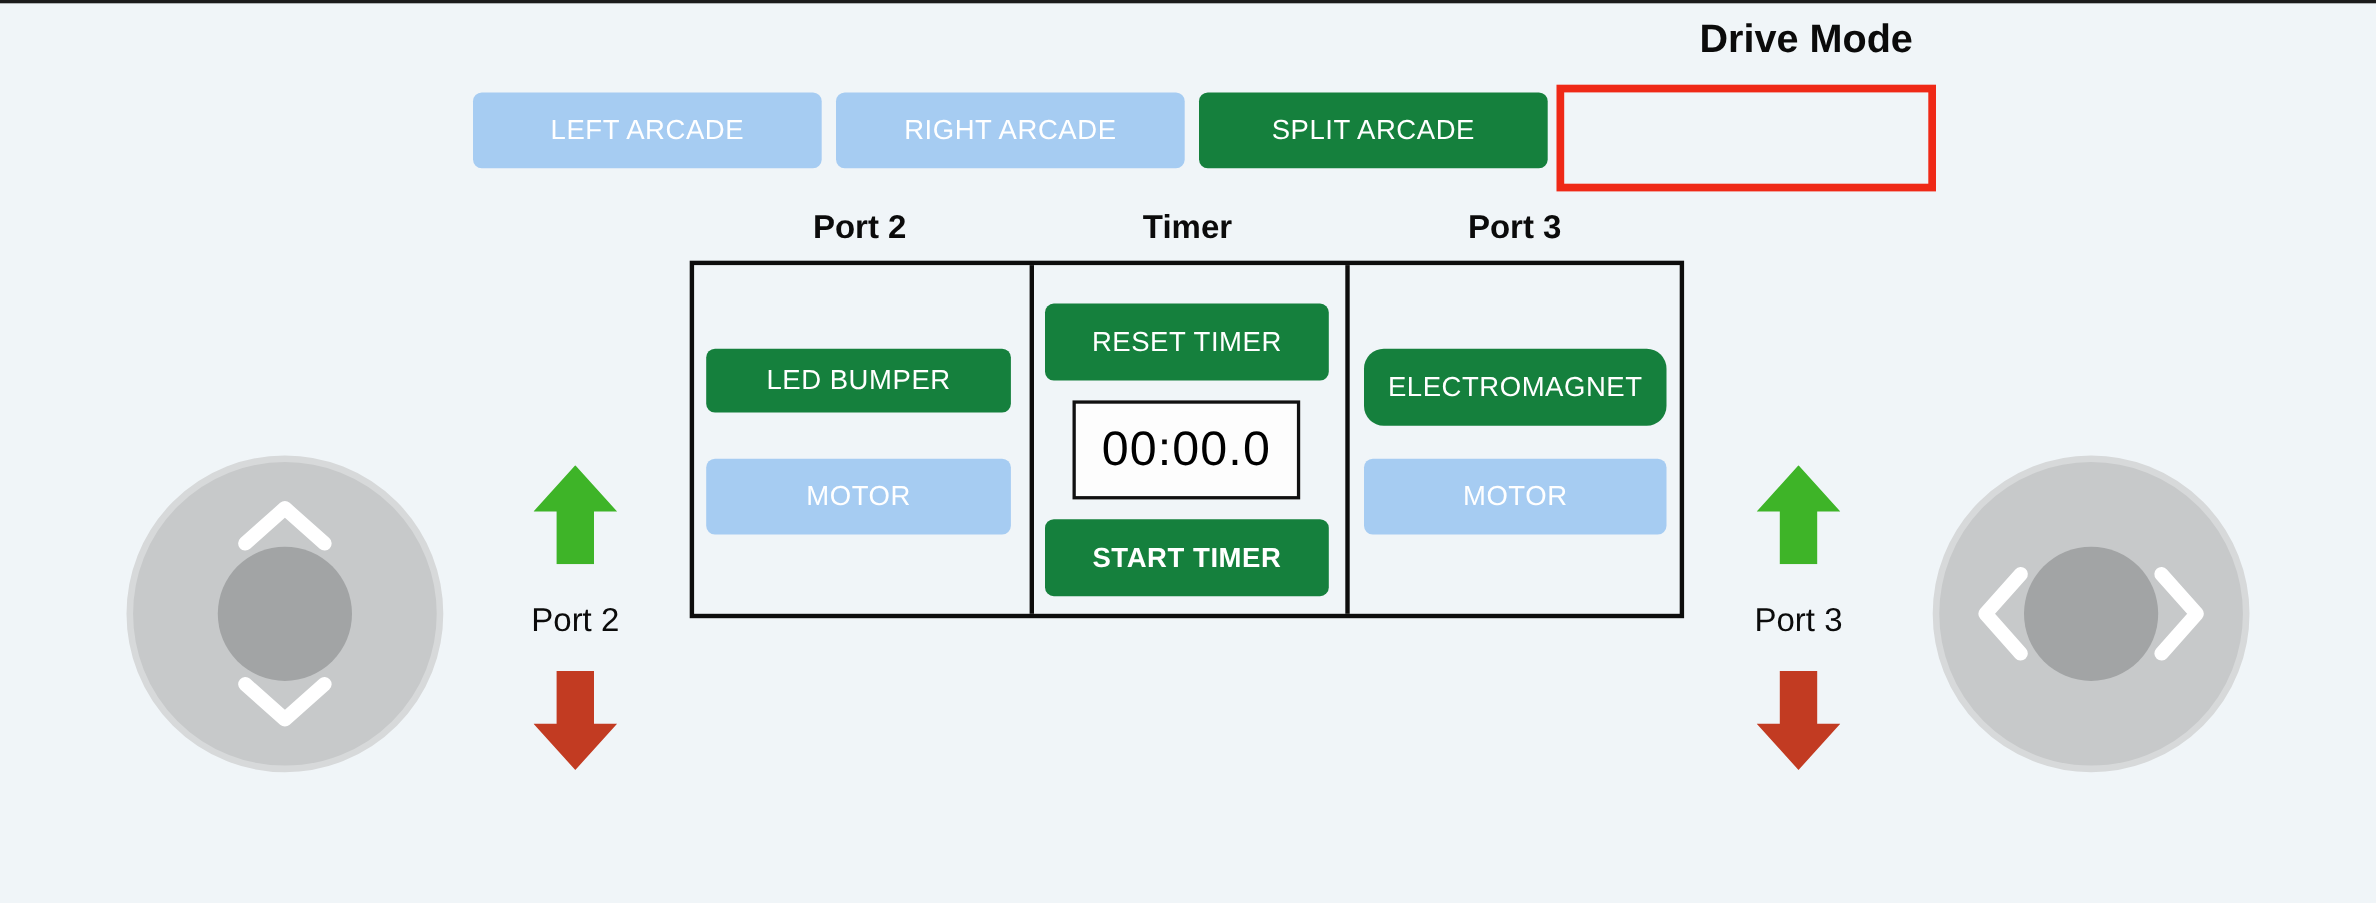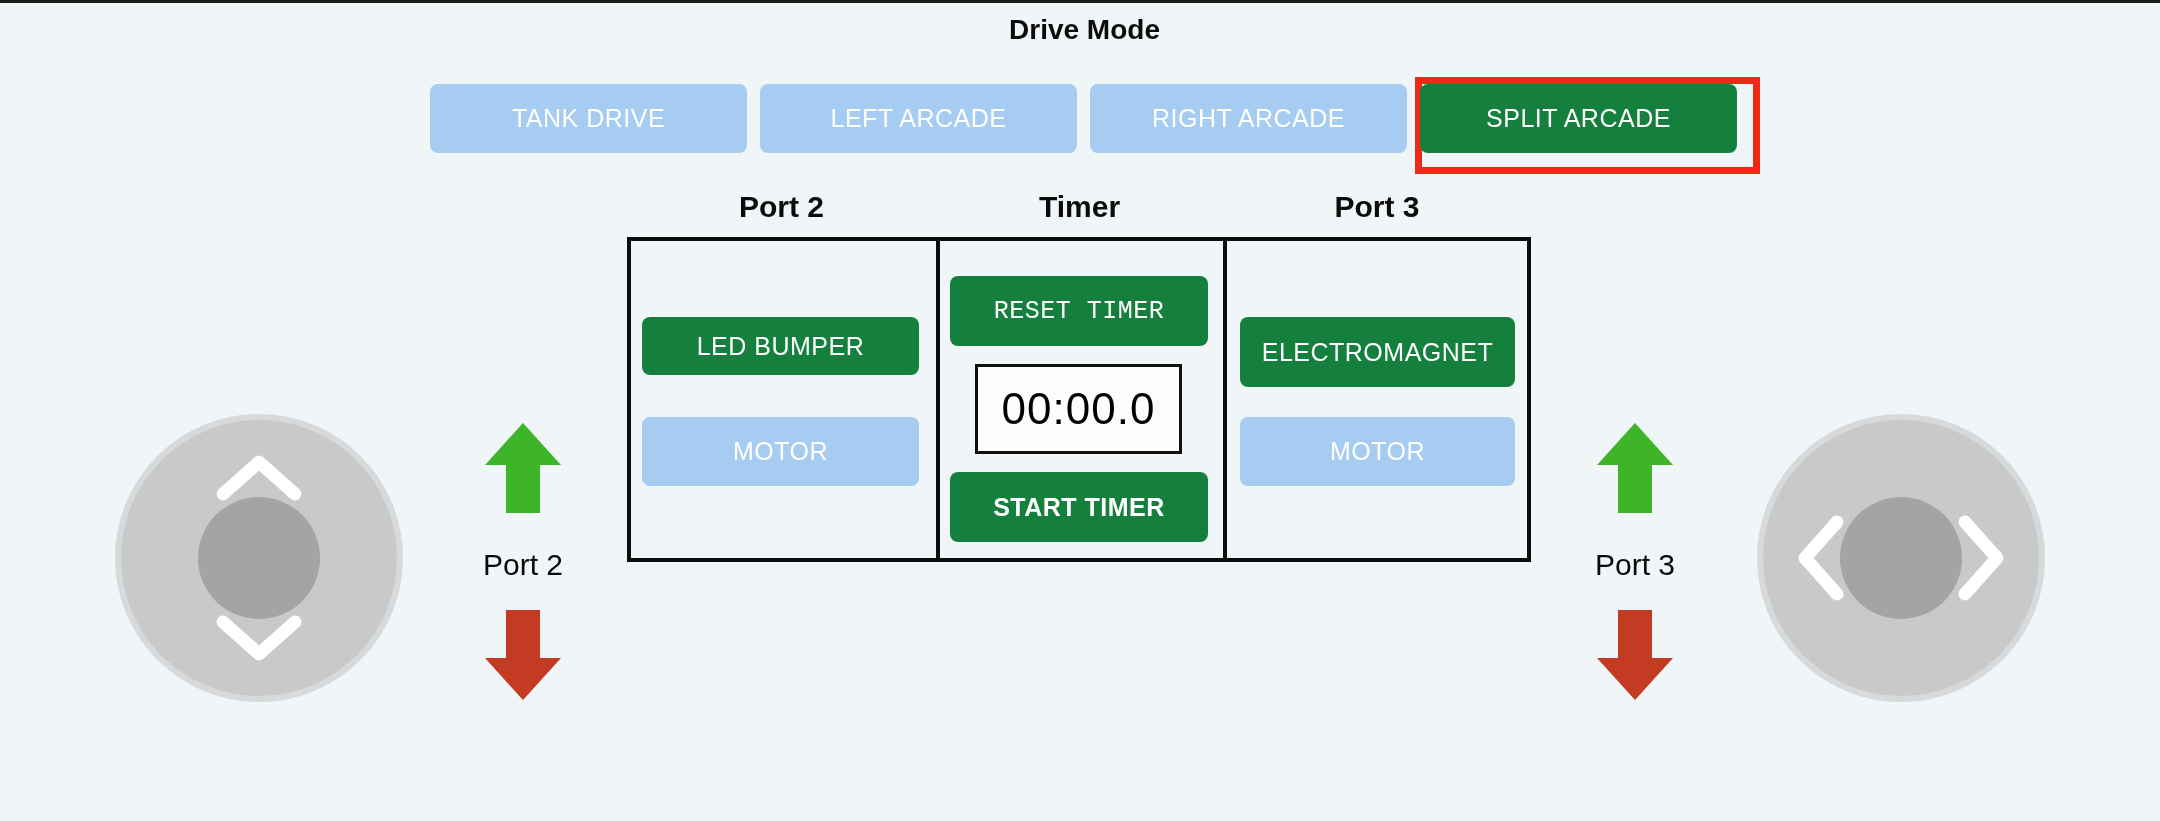--- a/index.html
+++ b/index.html
@@ -8,21 +8,21 @@
     width:2160px;height:821px;
     background:#f0f5f8;
     overflow:hidden;
     font-family:"Liberation Sans",sans-serif;
   }
   .top-line{position:absolute;left:0;top:0;width:2160px;height:3px;background:#1b1b1b;}
 
   
   .title{
     position:absolute;left:430px;top:14px;width:1309px;
-    text-align:center;font-size:28px;font-weight:700;color:#0b0b0b;
+    text-align:right;font-size:36px;font-weight:700;color:#0b0b0b;
   }
   .mode-row{
     position:absolute;left:430px;top:84px;display:flex;gap:13px;
   }
   .btn{
     border:none;border-radius:8px;color:#ffffff;
     font-family:"Liberation Sans",sans-serif;
     font-size:25px;letter-spacing:0.5px;cursor:pointer;
     display:flex;align-items:center;justify-content:center;
     padding:0;
@@ -51,23 +51,23 @@
     border:4px solid #0d0d0d;box-sizing:border-box;
   }
   .divider{position:absolute;top:0;width:4px;height:317px;background:#0d0d0d;}
   .d1{left:305px;}
   .d2{left:592px;}
 
   
   .p-btn{position:absolute;}
   .led-bumper{left:642px;top:317px;width:277px;height:58px;}
   .motor-left{left:642px;top:417px;width:277px;height:69px;}
-  .reset-timer{left:950px;top:276px;width:258px;height:70px;font-family:Liberation Mono, monospace;}
+  .reset-timer{left:950px;top:276px;width:258px;height:70px;}
   .start-timer{left:950px;top:472px;width:258px;height:70px;font-weight:bold;}
-  .electromagnet{left:1240px;top:317px;width:275px;height:70px;}
+  .electromagnet{left:1240px;top:317px;width:275px;height:70px;border-radius:18px;}
   .motor-right{left:1240px;top:417px;width:275px;height:69px;}
 
   .timer-display{
     position:absolute;left:975px;top:364px;width:207px;height:90px;
     border:3px solid #111111;box-sizing:border-box;background:#fdfdfd;
     display:flex;align-items:center;justify-content:center;
     font-size:44px;color:#000;letter-spacing:1px;
   }
 
   
@@ -85,21 +85,20 @@
 <body>
 
 <div class="canvas">
   <div class="top-line"></div>
 
   <div class="title">Drive Mode</div>
 
   <div class="highlight"></div>
 
   <div class="mode-row">
-    <button class="btn mode-btn inactive">TANK DRIVE</button>
     <button class="btn mode-btn inactive">LEFT ARCADE</button>
     <button class="btn mode-btn inactive">RIGHT ARCADE</button>
     <button class="btn mode-btn active">SPLIT ARCADE</button>
   </div>
 
   <div class="col-header h-port2">Port 2</div>
   <div class="col-header h-timer">Timer</div>
   <div class="col-header h-port3">Port 3</div>
 
   <div class="panel">

